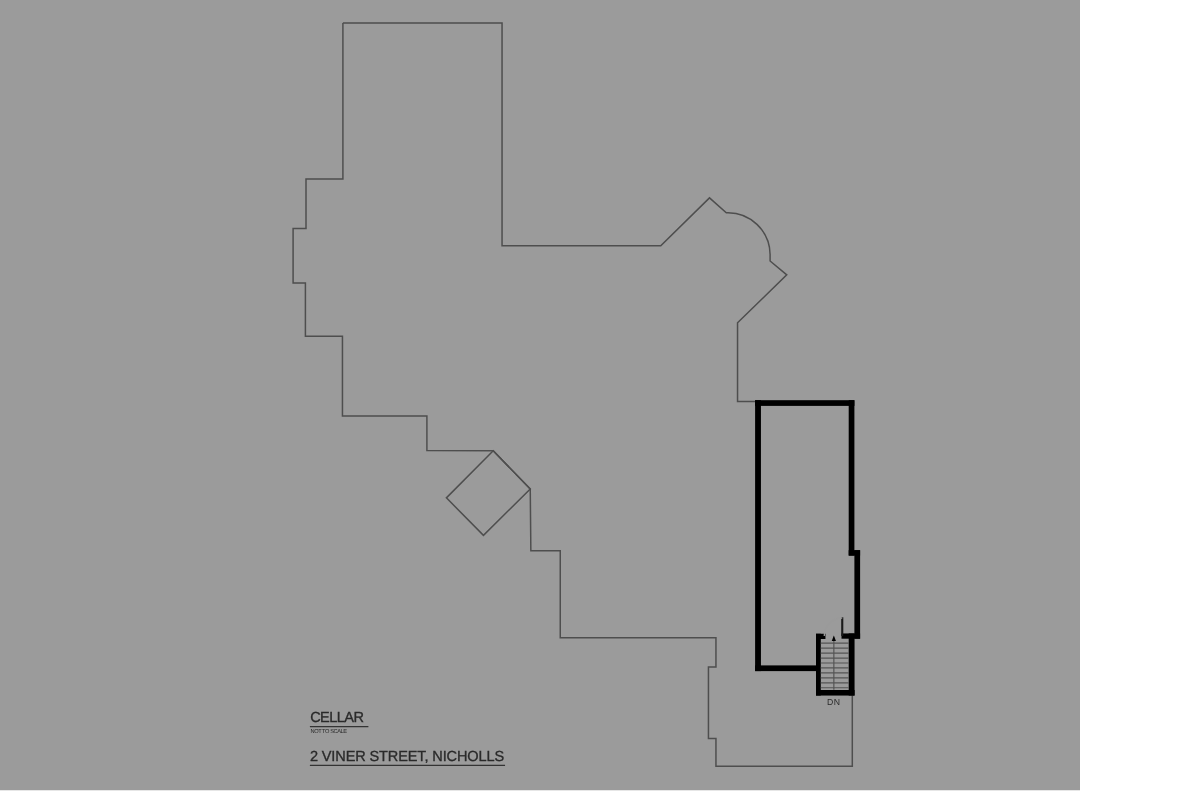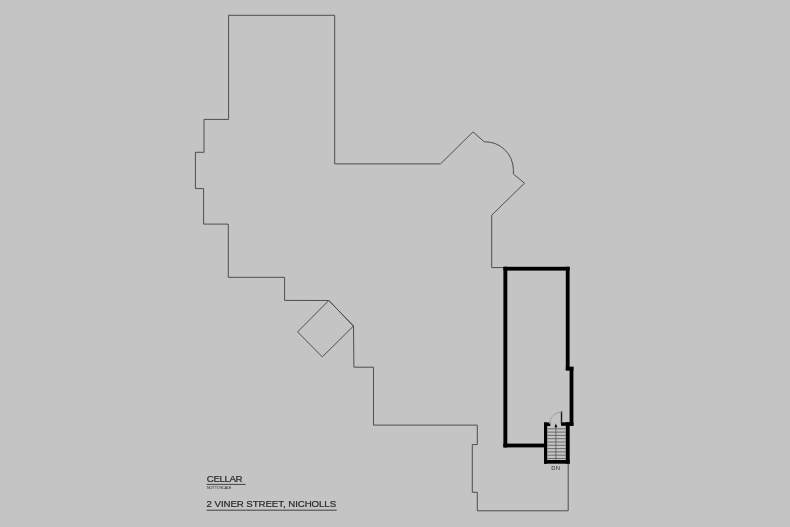--- a/index.html
+++ b/index.html
@@ -1,16 +1,16 @@
 <!DOCTYPE html>
 <html><head>
 <meta charset="utf-8">
 <style>
   html,body{margin:0;padding:0;background:#ffffff;}
-  .page{width:790px;height:527px;position:relative;background:#7dd3fc;overflow:hidden;filter:grayscale(1);}
+  .page{width:720px;height:527px;position:relative;background:#22c55e;overflow:hidden;filter:grayscale(1);}
   svg{position:absolute;left:0;top:0;}
   .t{font-family:"Liberation Sans", sans-serif;fill:#2a2a2a;}
   .tb{stroke:#2a2a2a;stroke-width:0.22;}
 </style>
 </head>
 <body>
 <div class="page">
 <svg width="790" height="527" viewBox="0 0 790 527">
 
   <path d="M 228.6 15.3 L 228.6 119.4 L 204.0 119.4 L 204.0 152.3 L 195.4 152.3 L 195.4 188.6 L 203.6 188.6 L 203.6 224.1 L 228.3 224.1 L 228.3 277.3 L 284.6 277.3 L 284.6 300.4 L 328.8 300.5 L 353.5 326.0 L 353.9 367.2 L 373.5 367.2 L 373.5 425.1 L 477.3 425.1 L 477.3 444.6 L 472.3 444.6 L 472.3 492.3 L 477.3 492.3 L 477.3 510.8 L 568.2 510.8 L 568.2 463.6" fill="none" stroke="#4e4e4e" stroke-width="1"></path>

